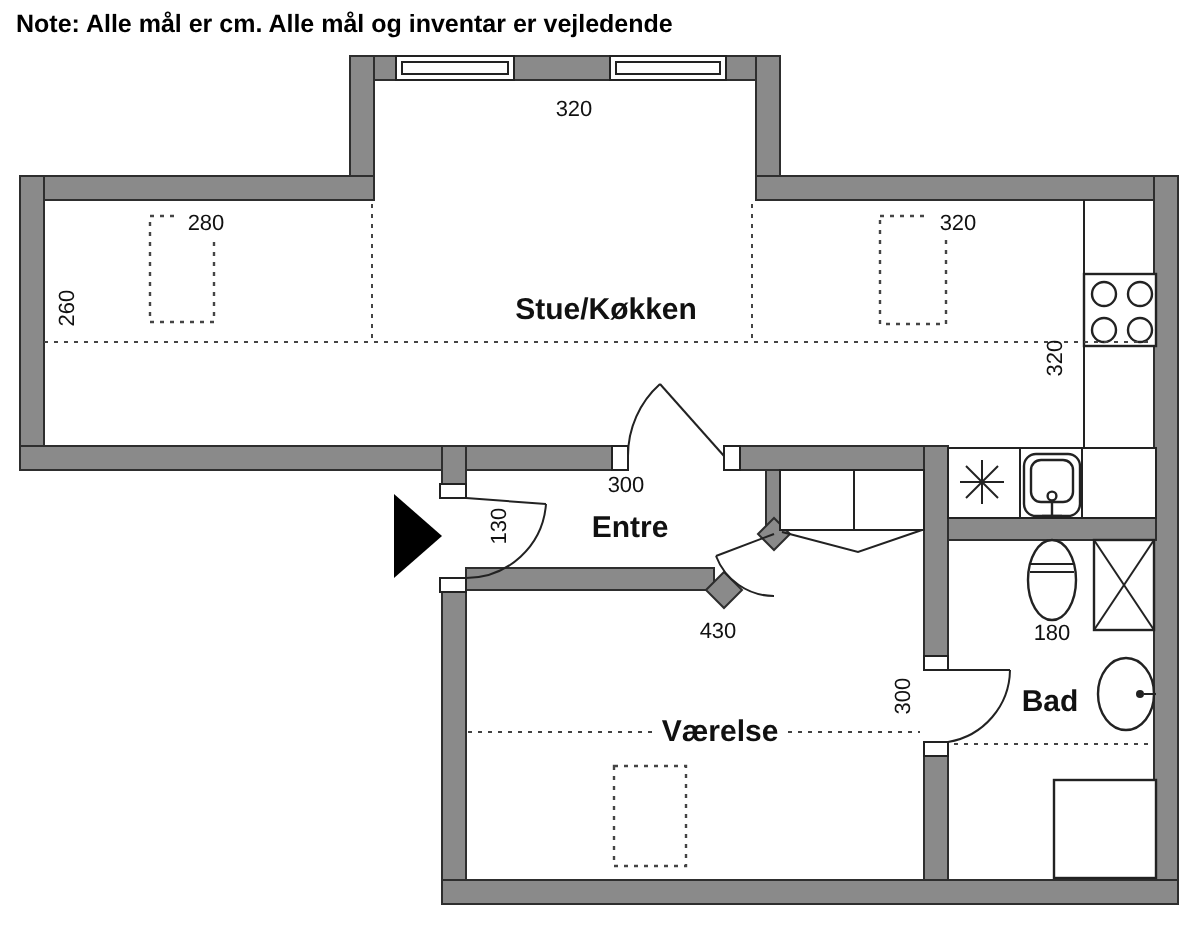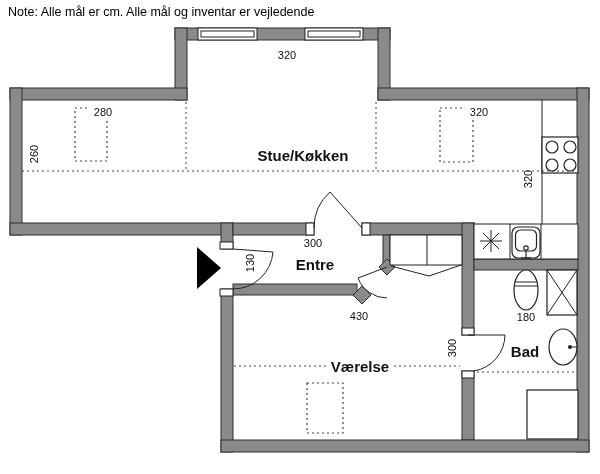--- a/index.html
+++ b/index.html
@@ -1,18 +1,18 @@
 <!DOCTYPE html>
 <html><head>
 <meta charset="utf-8">
 <style>
   html,body{margin:0;padding:0;background:#fff;}
   #stage{position:relative;width:600px;height:474px;background:#fff;overflow:hidden;
          font-family:"Liberation Sans",sans-serif;}
-  #note{position:absolute;left:8px;top:5px;font-size:12.5px;color:#000;white-space:nowrap;}
+  #note{position:absolute;left:8px;top:5px;font-size:12.5px;color:#000;white-space:nowrap;font-weight:bold;}
   svg{position:absolute;left:0;top:0;}
   svg text{font-family:"Liberation Sans",sans-serif;fill:#111;}
   .dim{font-size:11px;}
   .room{font-size:15px;font-weight:bold;}
 </style>
 </head>
 <body>
 
 <div id="stage">
   <div id="note">Note: Alle mål er cm. Alle mål og inventar er vejledende</div>

